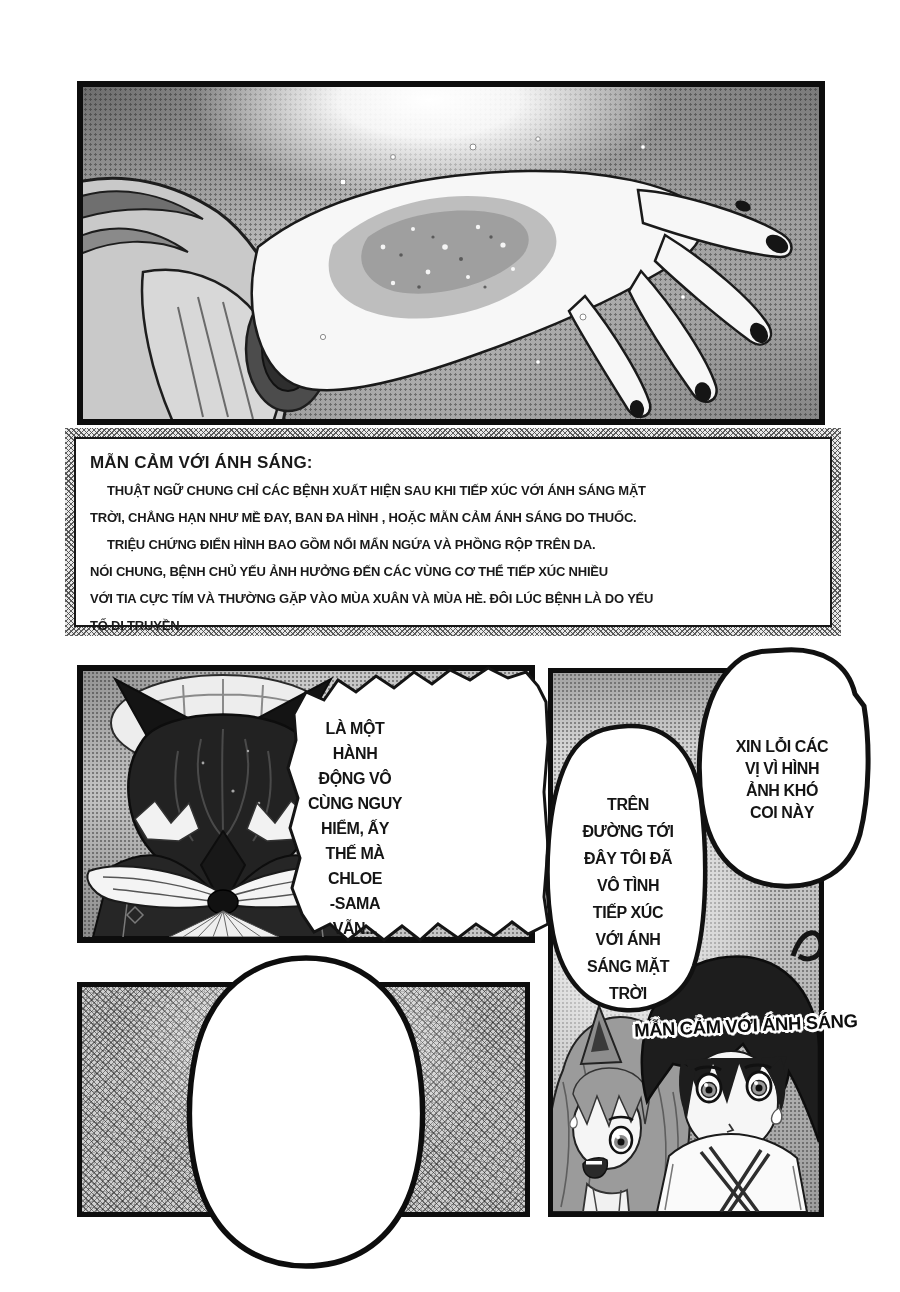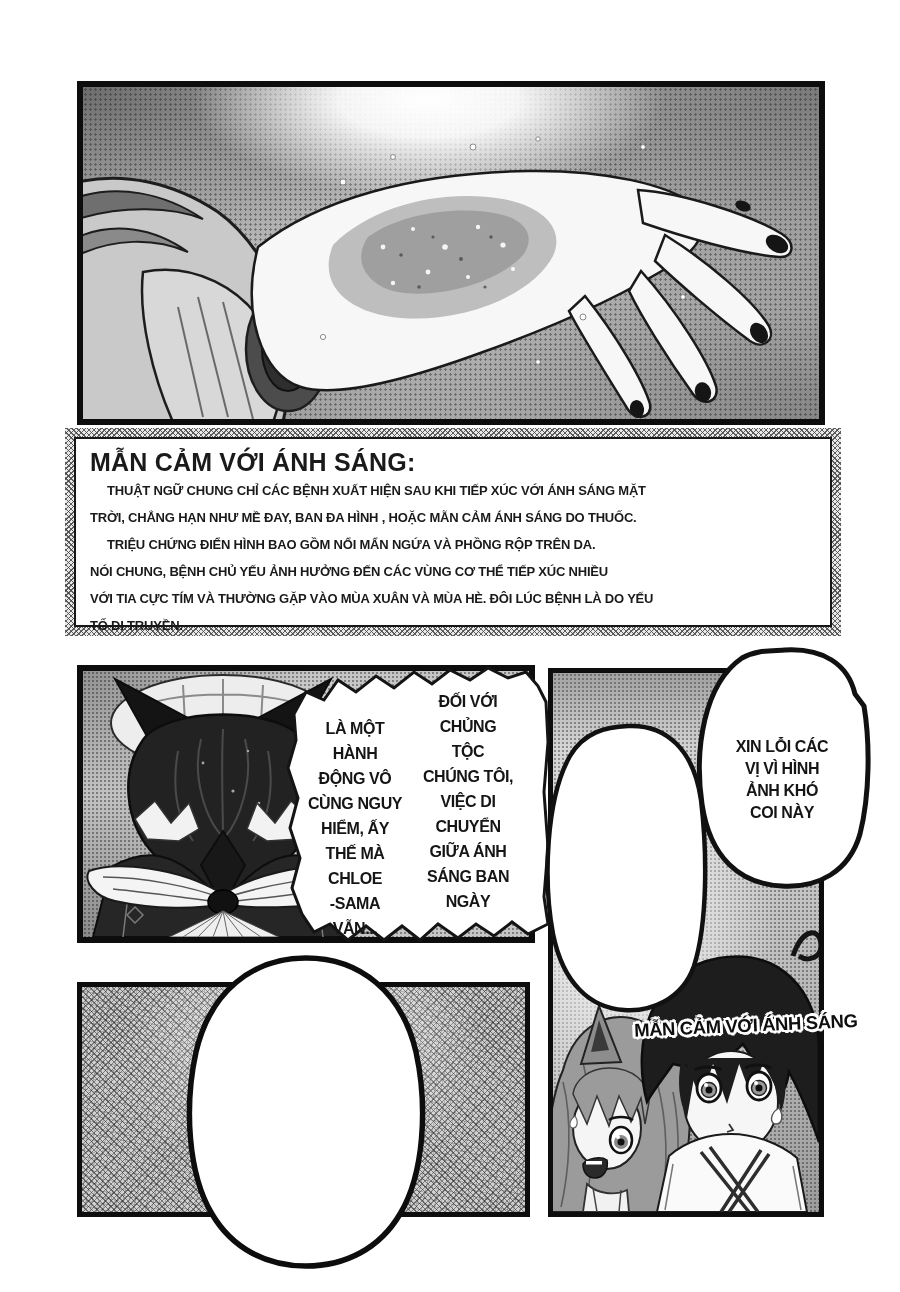--- a/index.html
+++ b/index.html
@@ -18,21 +18,21 @@
       linear-gradient(#bdbdbd,#b3b3b3);
     background-size:auto,auto,auto,auto,auto,5px 5px,auto;}
   
   #infobox{position:absolute;left:65px;top:428px;width:776px;height:208px;z-index:2;
     background-image:
       repeating-linear-gradient(45deg, rgba(70,70,70,.85) 0 1px, rgba(255,255,255,0) 1px 3.6px),
       repeating-linear-gradient(-45deg, rgba(70,70,70,.85) 0 1px, rgba(255,255,255,0) 1px 3.6px),
       linear-gradient(#e9e9e9,#e9e9e9);}
   #infobox-inner{position:absolute;inset:9px;background:#ffffff;border:2px solid #161616;
     padding:9px 12px 6px 14px;box-sizing:border-box;}
-  #infobox-title{font-size:25px;font-weight:bold;letter-spacing:.2px;line-height:29px;}
+  #infobox-title{font-size:17px;font-weight:bold;letter-spacing:.2px;line-height:29px;}
   #infobox-body{font-size:13px;font-weight:bold;line-height:27px;letter-spacing:-.2px;white-space:pre;}
   
   #panel-creature{left:77px;top:665px;width:458px;height:278px;
     background-color:#c6c6c6;
     background-image:
       radial-gradient(ellipse at 52% 45%, rgba(255,255,255,.85) 0%, rgba(255,255,255,0) 55%),
       radial-gradient(ellipse at 0% 100%, rgba(30,30,30,.35), rgba(30,30,30,0) 40%),
       radial-gradient(ellipse at 0% 0%, rgba(30,30,30,.3), rgba(30,30,30,0) 35%),
       radial-gradient(circle, rgba(30,30,30,.42) 1px, rgba(30,30,30,0) 1.4px);
     background-size:auto,auto,auto,4px 4px;}
@@ -218,29 +218,20 @@
   </div>
   <div class="bubble-text" id="text-chloe">LÀ MỘT
 HÀNH
 ĐỘNG VÔ
 CÙNG NGUY
 HIỂM, ẤY
 THẾ MÀ
 CHLOE
 -SAMA
 VẪN...</div>
-  <div class="bubble-text" id="text-race">ĐỐI VỚI
-CHỦNG
-TỘC
-CHÚNG TÔI,
-VIỆC DI
-CHUYỂN
-GIỮA ÁNH
-SÁNG BAN
-NGÀY</div>
 
   <div class="panel" id="panel-scene">
     <svg width="266" height="300" viewBox="0 0 266 300" style="position:absolute;left:0;bottom:0;">
 
       <g>
         <path d="M-6,300 C-10,240 -2,185 10,158 C20,120 48,100 78,106 C112,114 132,142 136,182 C140,230 130,272 122,300 Z" fill="#9b9b9b" stroke="#222" stroke-width="2"></path>
         <path d="M10,170 C20,210 16,260 8,295 M30,150 C42,200 40,260 32,298 M120,180 C128,220 126,266 118,298 M104,170 C116,215 114,262 108,298" stroke="#5e5e5e" stroke-width="1.6" fill="none"></path>
         <polygon points="28,152 46,94 68,150" fill="#8d8d8d" stroke="#222" stroke-width="2"></polygon>
         <polygon points="38,140 46,108 56,138" fill="#3a3a3a"></polygon>
         <ellipse cx="54" cy="216" rx="34" ry="41" fill="#f5f5f5" stroke="#222" stroke-width="2"></ellipse>
@@ -300,20 +291,28 @@
   <div class="bubble-text" id="text-apology">XIN LỖI CÁC
 VỊ VÌ HÌNH
 ẢNH KHÓ
 COI NÀY</div>
 
   <div class="bubble" id="bubble-sunlight" style="left:536px;top:720px;">
     <svg width="184" height="296" viewBox="0 0 184 296">
       <path fill="#ffffff" stroke="#111" stroke-width="4.5" d="M92,6 C130,4 158,30 165,80 C171,130 172,202 158,246 C146,280 114,292 88,290 C55,288 27,264 17,214 C7,160 10,78 34,36 C48,12 70,7 92,6 Z"></path>
     </svg>
   </div>
+  <div class="bubble-text" id="text-sunlight">TRÊN
+ĐƯỜNG TỚI
+ĐÂY TÔI ĐÃ
+VÔ TÌNH
+TIẾP XÚC
+VỚI ÁNH
+SÁNG MẶT
+TRỜI</div>
 
   <div class="panel" id="panel-hatch"></div>
 
   <div class="bubble" id="bubble-request" style="left:180px;top:952px;">
     <svg width="252" height="320" viewBox="0 0 252 320">
       <path fill="#ffffff" stroke="#0d0d0d" stroke-width="5.5" d="M126,6 C180,6 222,40 236,100 C248,155 244,222 220,262 C200,296 166,314 126,314 C86,314 52,296 32,262 C8,222 4,155 16,100 C30,40 72,6 126,6 Z"></path>
     </svg>
   </div>
 
   <div id="caption-photo">MẪN CẢM VỚI ÁNH SÁNG</div>

